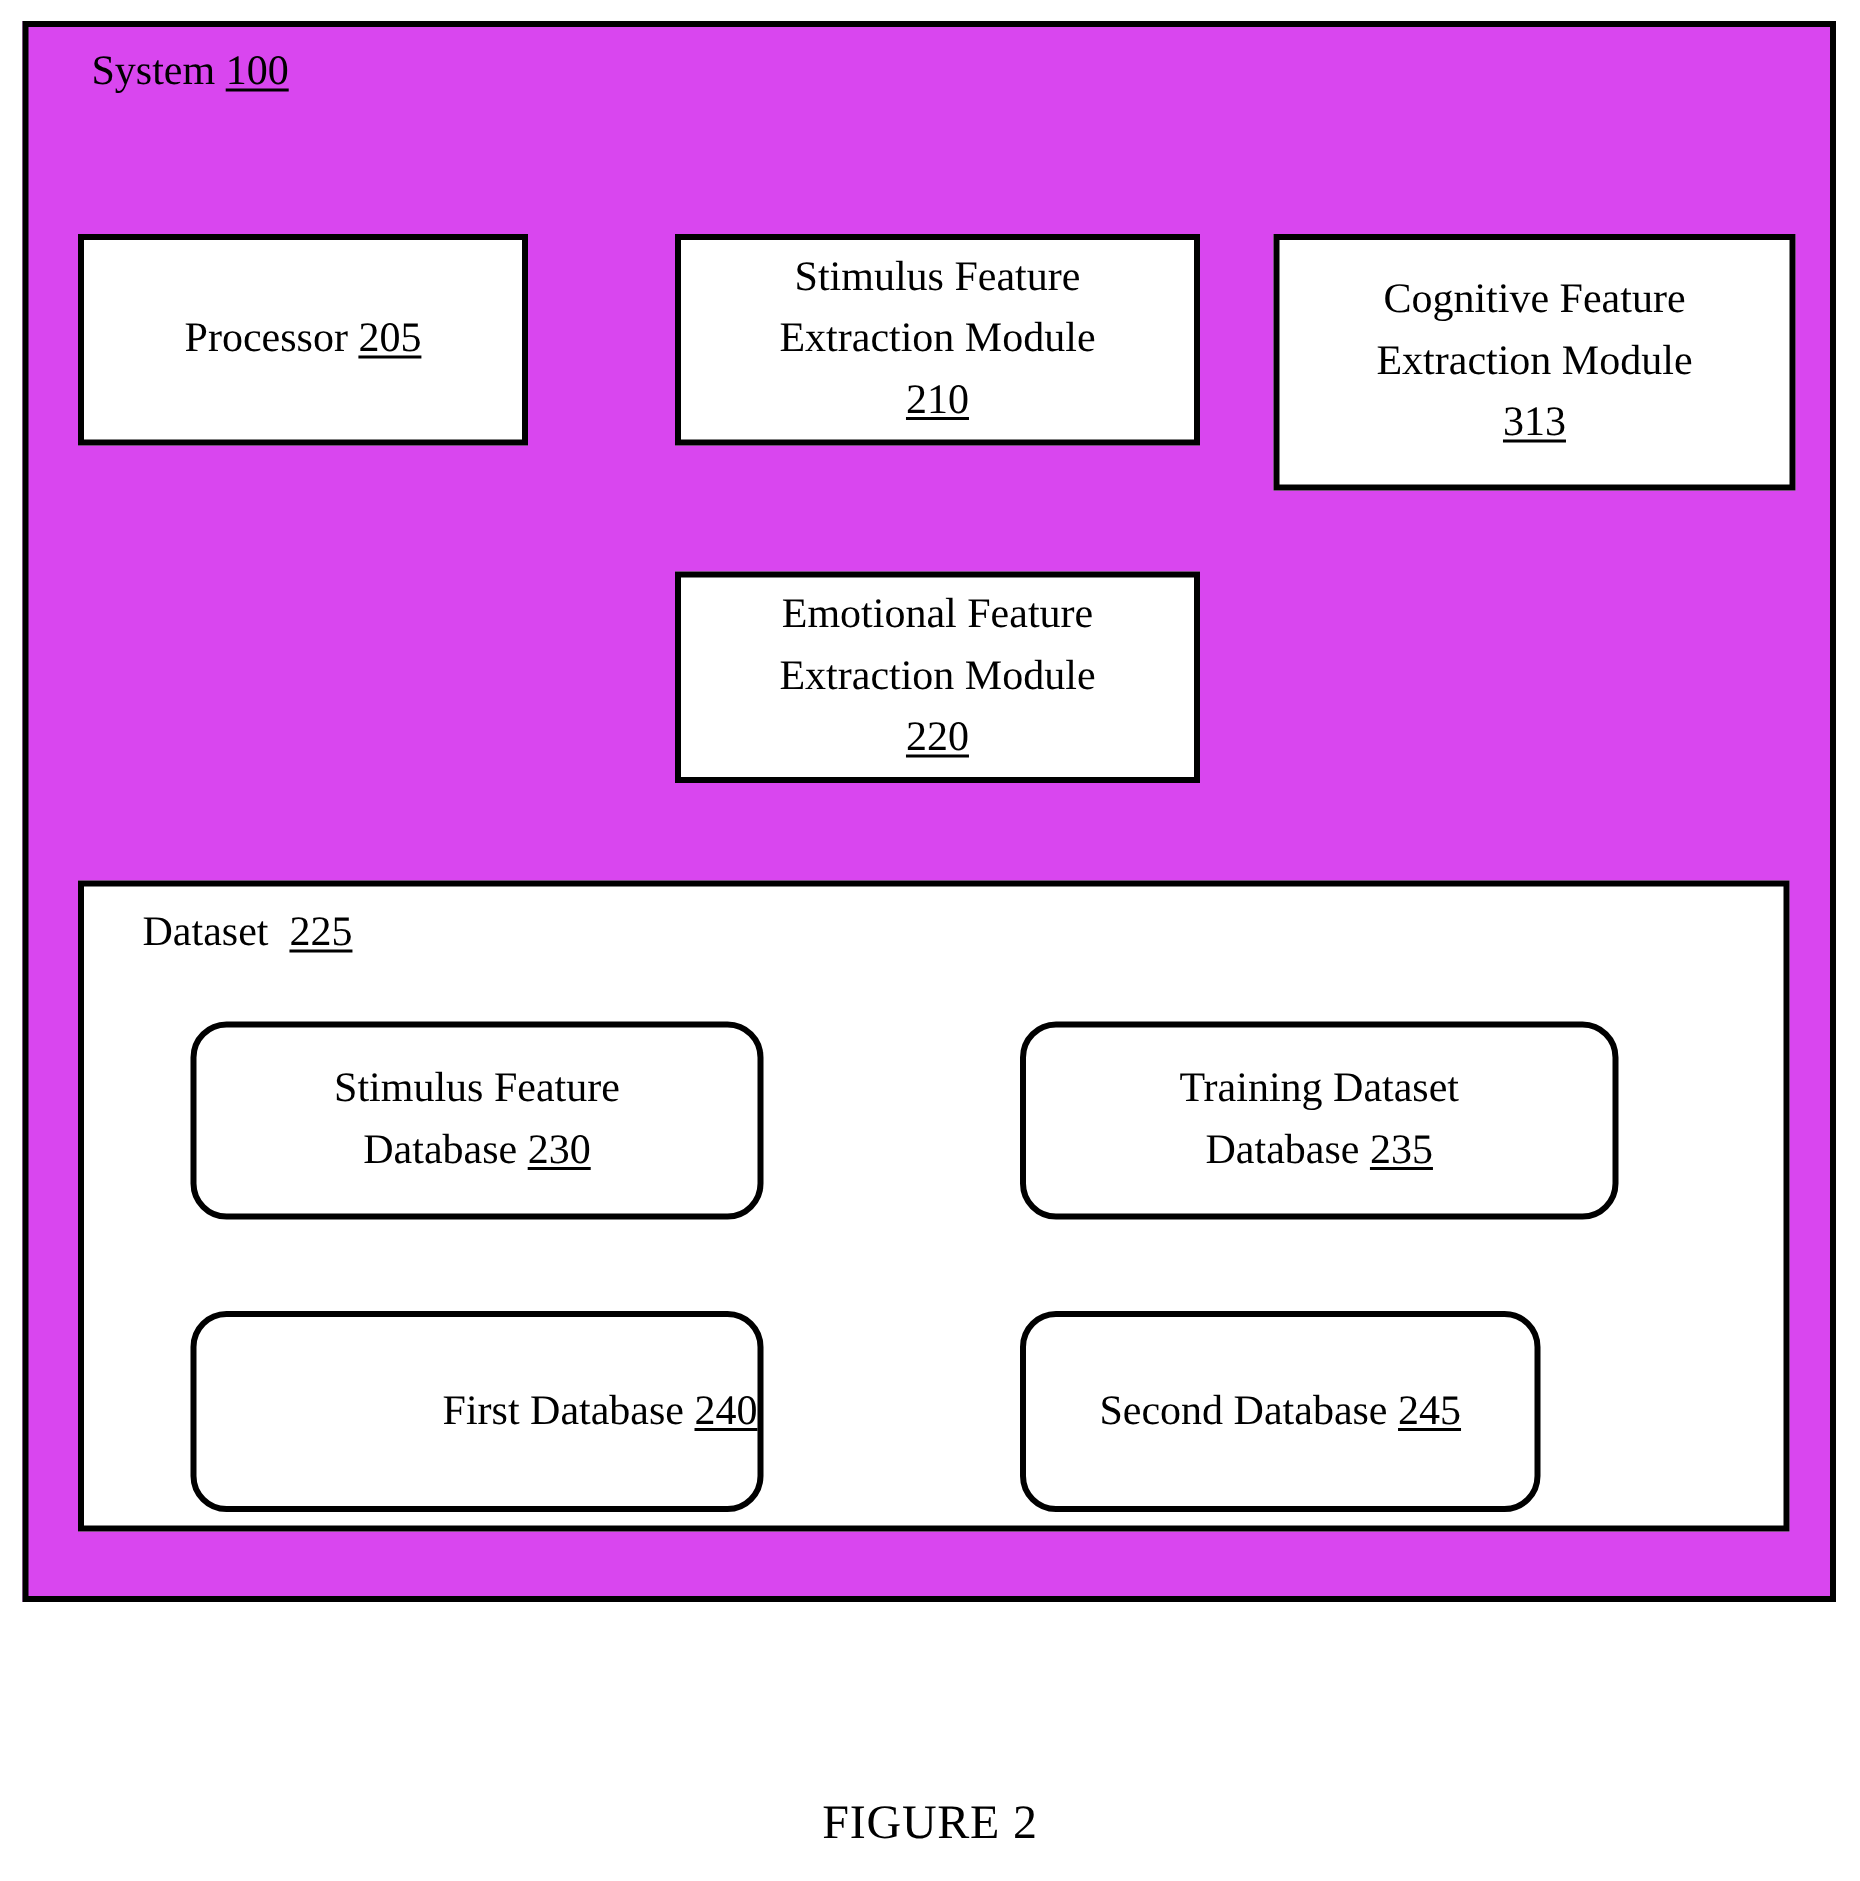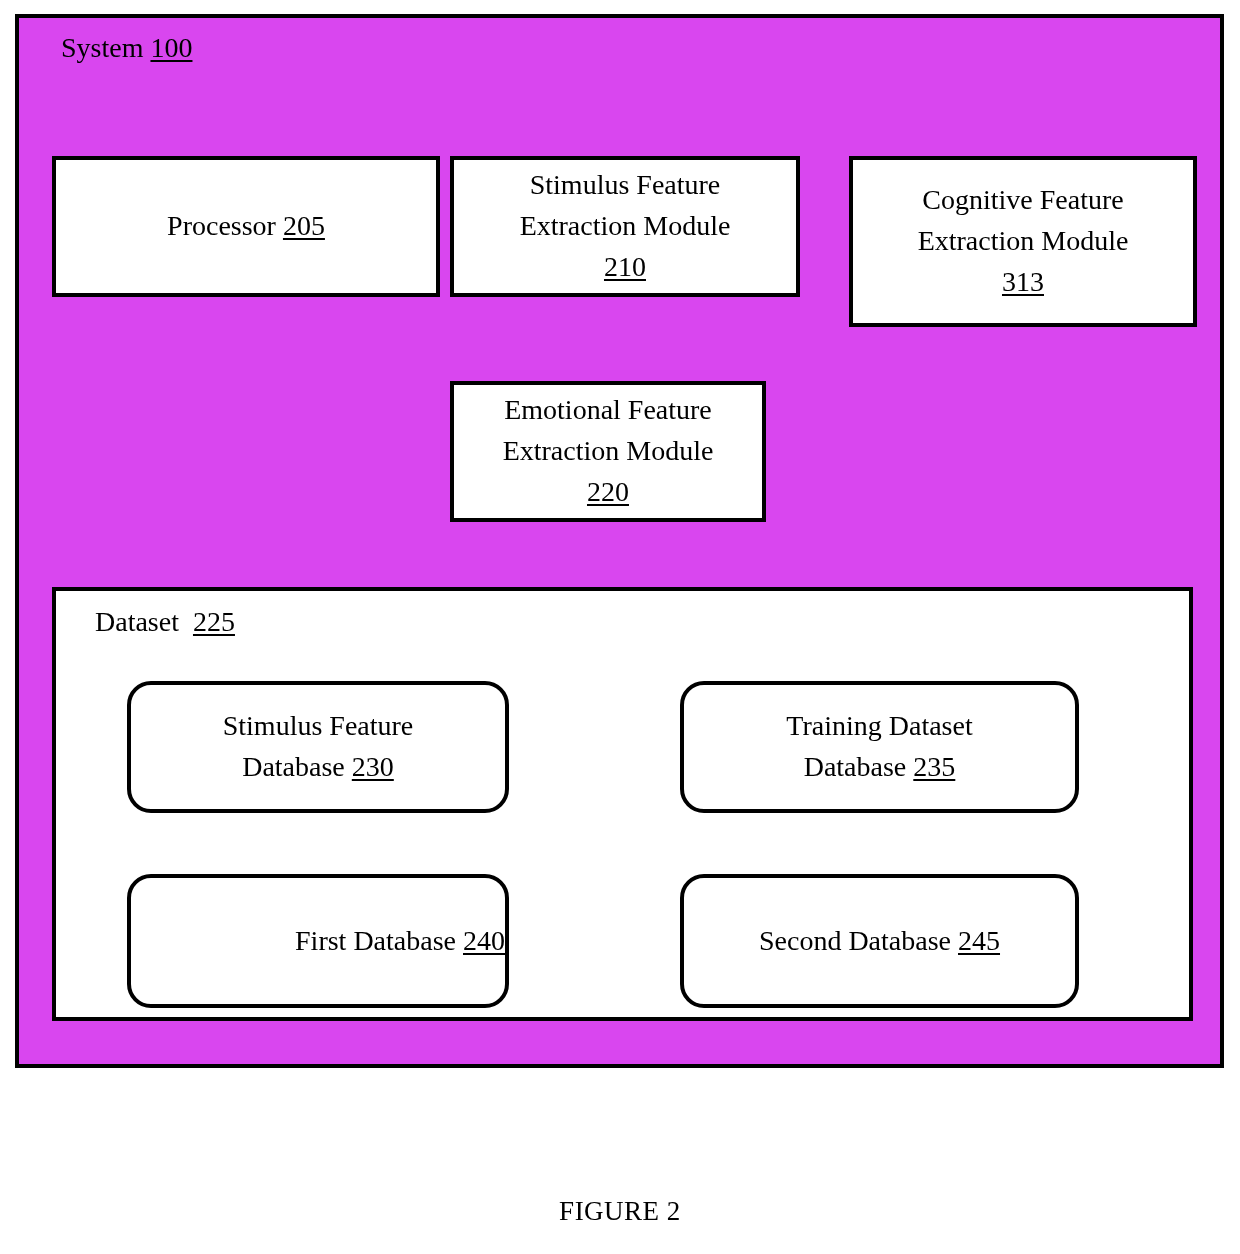--- a/index.html
+++ b/index.html
@@ -54,24 +54,24 @@
     align-items: center;
     justify-content: center;
     text-align: center;
   }
   .module-box .txt {
     font-size: 28px;
     line-height: 1.46;
     white-space: pre-line;
   }
 
-  #mod-processor { left: 33px;  top: 138px; width: 388px; height: 141px; }
+  #mod-processor { left: 33px;  top: 138px; width: 300px; height: 141px; }
   #mod-stimulus  { left: 431px; top: 138px; width: 350px; height: 141px; }
   #mod-cognitive { left: 830px; top: 138px; width: 348px; height: 171px; }
-  #mod-emotional { left: 431px; top: 363px; width: 316px; height: 141px; }
+  #mod-emotional { left: 431px; top: 363px; width: 350px; height: 141px; }
 
   
   .memory-box {
     position: absolute;
     left: 33px;
     top: 569px;
     width: 1141px;
     height: 434px;
     border: 4px solid #000;
     box-sizing: border-box;
@@ -100,36 +100,36 @@
   }
   .db-box .txt {
     font-size: 28px;
     line-height: 1.46;
     white-space: pre-line;
   }
 
   #db-stimulus { left: 71px;  top: 90px;  width: 382px; height: 132px; }
   #db-training { left: 624px; top: 90px;  width: 399px; height: 132px; }
   #db-first    { left: 71px;  top: 283px; width: 382px; height: 134px; justify-content: flex-end; }
-  #db-second   { left: 624px; top: 283px; width: 399px; height: 134px; }
+  #db-second   { left: 624px; top: 283px; width: 347px; height: 134px; }
 
   
   .ref {
     text-decoration: underline;
     text-underline-offset: 3px;
   }
 
   
   .figure-caption {
     position: absolute;
     left: 0;
     top: 1196px;
     width: 1240px;
     text-align: center;
-    font-size: 27px;
+    font-size: 32px;
     letter-spacing: 0.5px;
   }
 </style>
 </head>
 <body>
 
 <div class="canvas">
 
   <div class="system-box">
 

